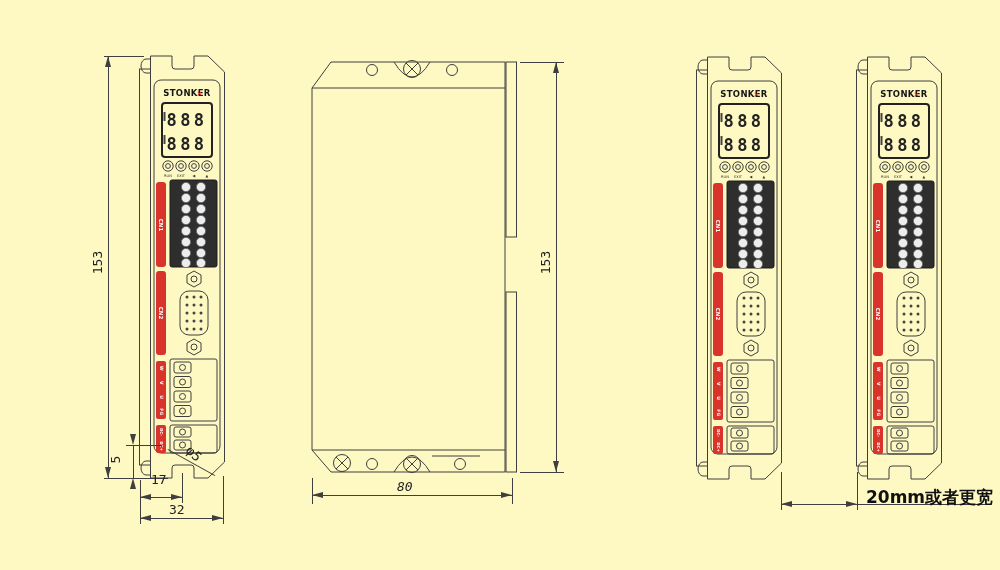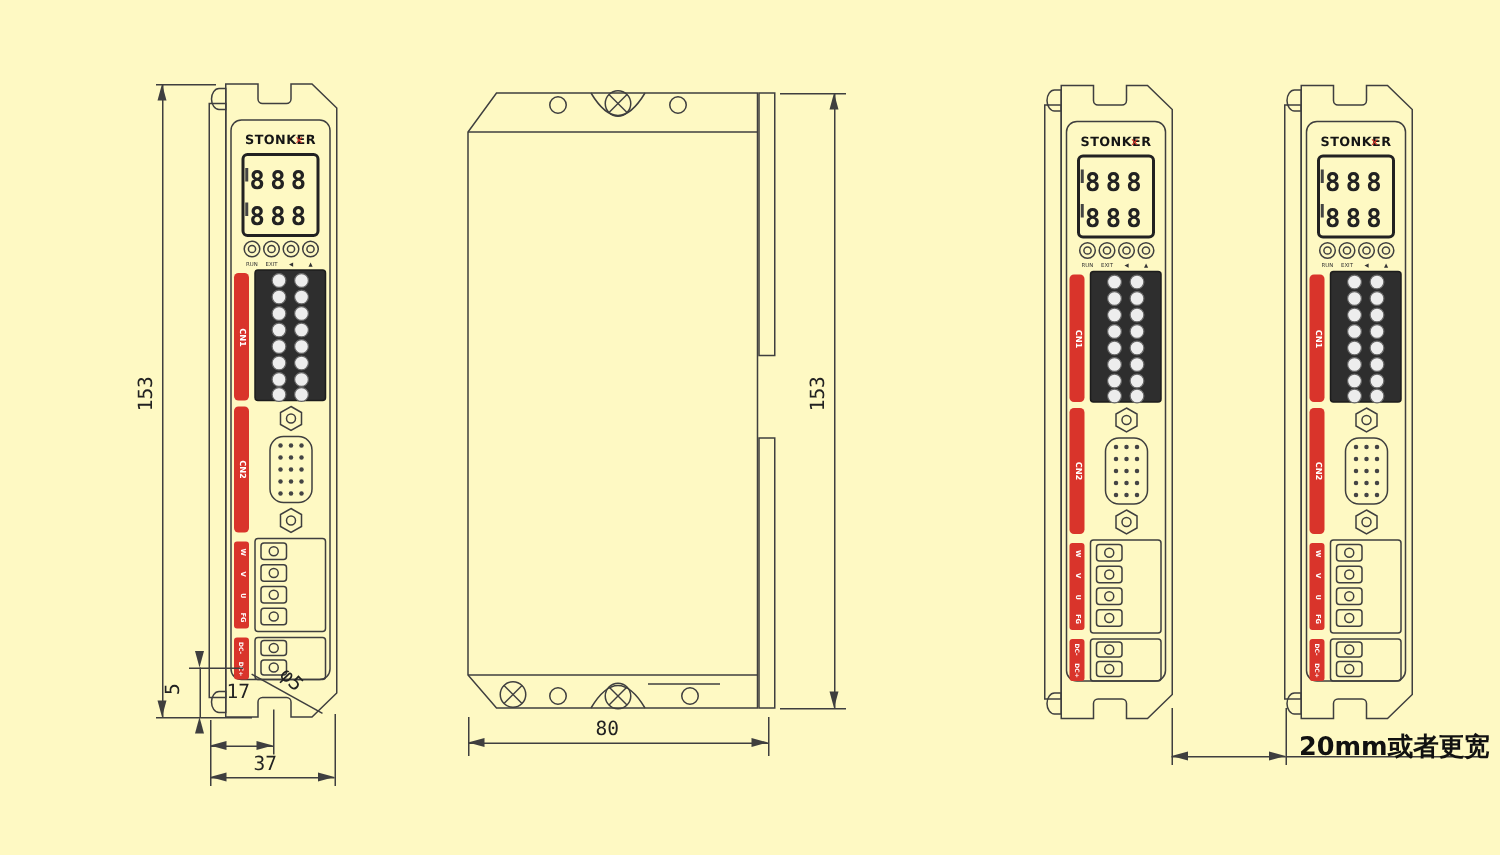--- a/index.html
+++ b/index.html
@@ -426,38 +426,38 @@
   <div class="line h" style="left:126px;top:445px;width:36px;"></div>
   <div class="line v" style="left:133px;top:445px;height:33px;"></div>
   <i class="arr down" style="left:129.5px;top:434px;"></i>
   <i class="arr up" style="left:129.5px;top:478px;"></i>
   <span class="dim rot" style="left:112px;top:452px;">5</span>
 
   <div class="line v" style="left:182px;top:473px;height:30px;"></div>
   <div class="line h" style="left:140px;top:497px;width:42px;"></div>
   <i class="arr left" style="left:140px;top:493.5px;"></i>
   <i class="arr right" style="left:171px;top:493.5px;"></i>
-  <span class="dim" style="left:151px;top:454px;">17</span>
+  <span class="dim" style="left:151px;top:472px;">17</span>
 
   <div class="line v" style="left:140px;top:480px;height:44px;"></div>
   <div class="line v" style="left:223px;top:476px;height:48px;"></div>
   <div class="line h" style="left:140px;top:518px;width:83px;"></div>
   <i class="arr left" style="left:140px;top:514.5px;"></i>
   <i class="arr right" style="left:212px;top:514.5px;"></i>
-  <span class="dim" style="left:169px;top:502px;">37</span>
+  <span class="dim" style="left:169px;top:502px;">32</span>
 
   <div class="line diag" style="left:168px;top:449px;width:54px;transform:rotate(29deg);"></div>
   <span class="dim" style="left:186px;top:446px;transform:rotate(45deg);">φ5</span>
 
   <div class="line v" style="left:312px;top:478px;height:26px;"></div>
   <div class="line v" style="left:512px;top:478px;height:26px;"></div>
   <div class="line h" style="left:312px;top:495px;width:200px;"></div>
   <i class="arr left" style="left:312px;top:491.5px;"></i>
   <i class="arr right" style="left:501px;top:491.5px;"></i>
-  <span class="dim" style="left:397px;top:479px;">80</span>
+  <span class="dim" style="left:397px;top:479px;font-style:italic;">80</span>
 
   <div class="line h" style="left:520px;top:62px;width:44px;"></div>
   <div class="line h" style="left:520px;top:472px;width:44px;"></div>
   <div class="line v" style="left:556px;top:62px;height:410px;"></div>
   <i class="arr up" style="left:552.5px;top:62px;"></i>
   <i class="arr down" style="left:552.5px;top:461px;"></i>
   <span class="dim rot" style="left:534px;top:255px;">153</span>
 
   <div class="line v" style="left:781px;top:472px;height:38px;"></div>
   <div class="line v" style="left:857px;top:472px;height:38px;"></div>

